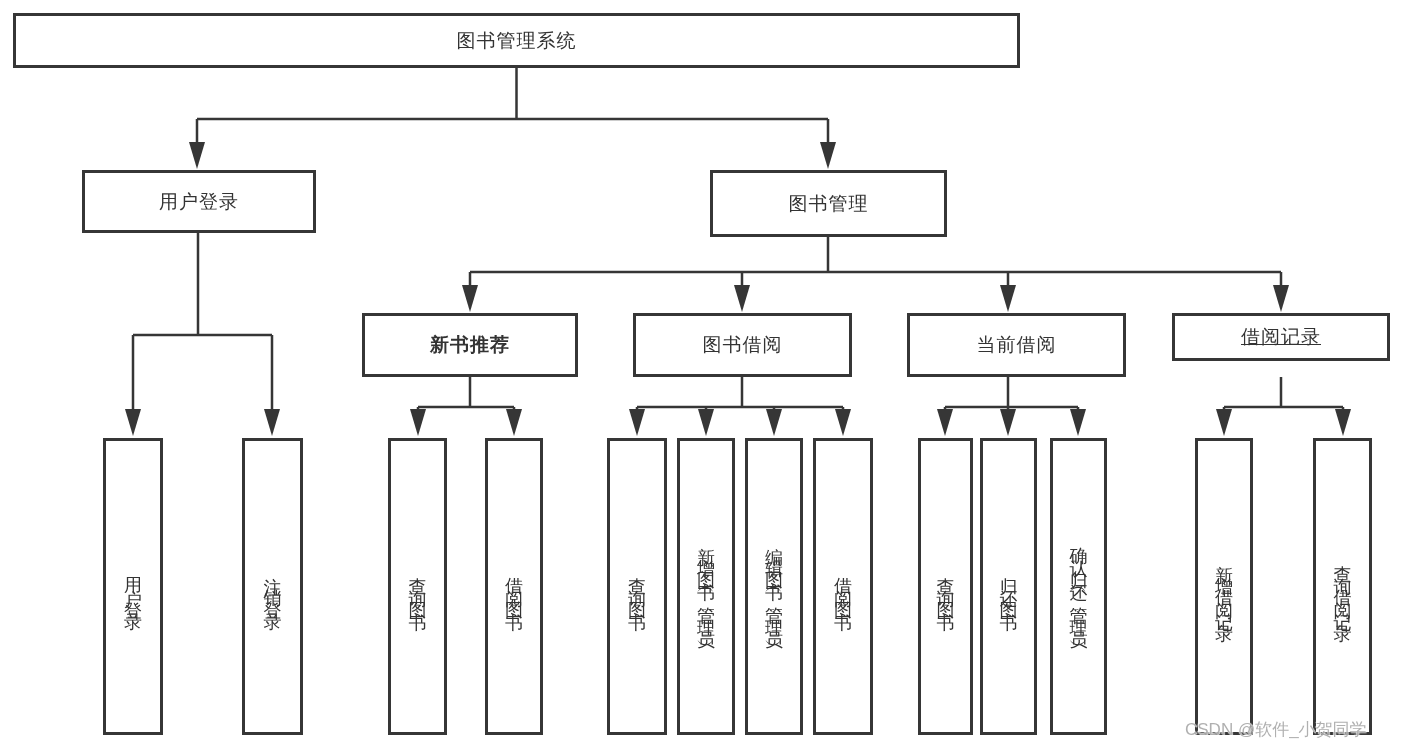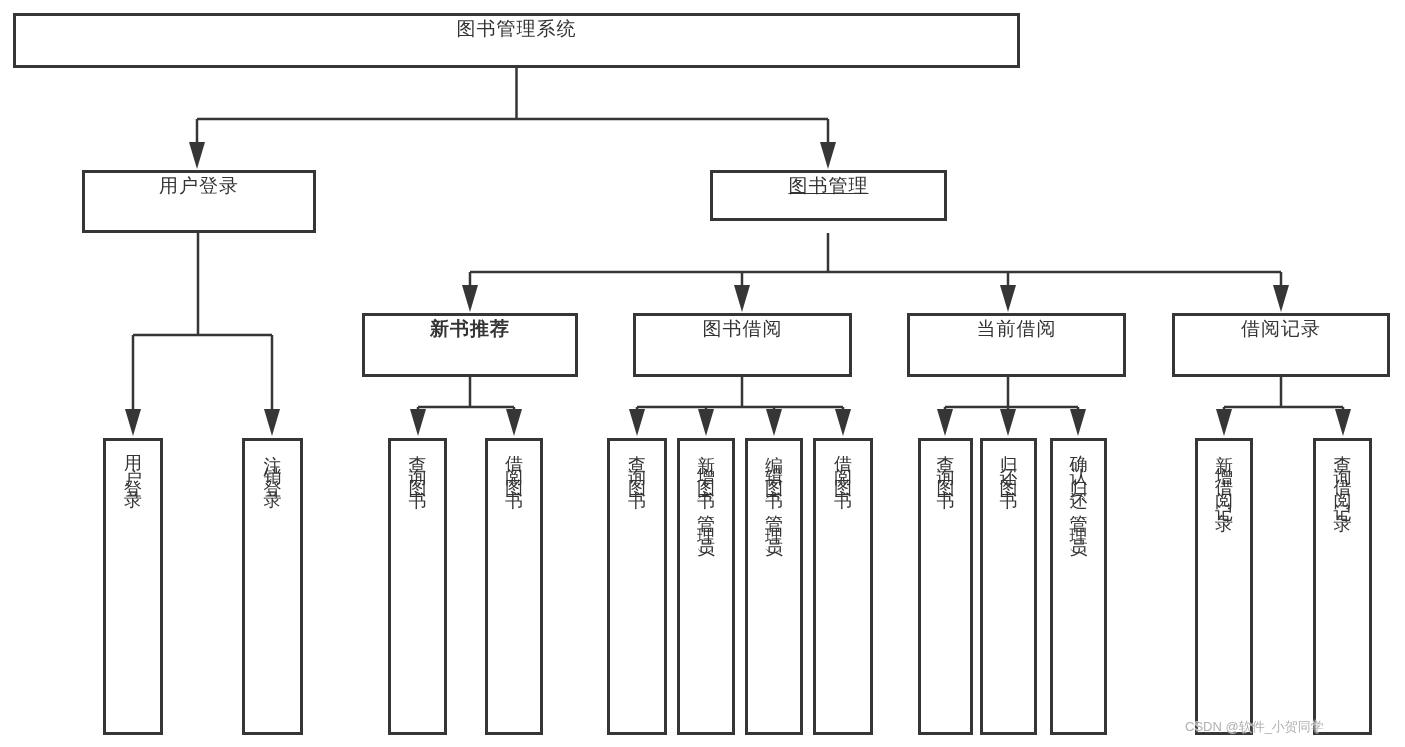--- a/index.html
+++ b/index.html
@@ -18,64 +18,64 @@
     position: absolute;
     left: 0; top: 0;
     width: 1405px; height: 747px;
   }
   .box {
     position: absolute;
     box-sizing: border-box;
     background: #ffffff;
     border: 3px solid #363636;
     display: flex;
-    align-items: flex-start;
+    align-items: center;
     justify-content: center;
     color: #333333;
   }
   .h-label {
     font-size: 19px;
     letter-spacing: 1px;
     white-space: nowrap;
   }
   .leaf .v-label {
     writing-mode: vertical-rl;
     text-orientation: mixed;
     font-size: 18px;
     letter-spacing: 12px;
     line-height: 1;
     white-space: nowrap;
   }
   
   .b-root      { left: 13px;   top: 13px;  width: 1007px; height: 55px; }
   .b-login     { left: 82px;   top: 170px; width: 234px;  height: 63px; }
-  .b-mgmt      { left: 710px;  top: 170px; width: 237px;  height: 51px; text-decoration: underline; }
+  .b-mgmt      { left: 710px;  top: 170px; width: 237px;  height: 67px; }
   .b-newbook   { left: 362px;  top: 313px; width: 216px;  height: 64px; font-weight: bold; }
   .b-borrow    { left: 633px;  top: 313px; width: 219px;  height: 64px; }
   .b-current   { left: 907px;  top: 313px; width: 219px;  height: 64px; }
-  .b-record    { left: 1172px; top: 313px; width: 218px;  height: 64px; }
+  .b-record    { left: 1172px; top: 313px; width: 218px;  height: 48px; text-decoration: underline; }
   .leaf        { top: 438px; height: 297px; }
   .lf-1  { left: 103px;  width: 60px; }
   .lf-2  { left: 242px;  width: 61px; }
   .lf-3  { left: 388px;  width: 59px; }
   .lf-4  { left: 485px;  width: 58px; }
   .lf-5  { left: 607px;  width: 60px; }
   .lf-6  { left: 677px;  width: 58px; }
   .lf-7  { left: 745px;  width: 58px; }
   .lf-8  { left: 813px;  width: 60px; }
   .lf-9  { left: 918px;  width: 55px; }
   .lf-10 { left: 980px;  width: 57px; }
   .lf-11 { left: 1050px; width: 57px; }
   .lf-12 { left: 1195px; width: 58px; }
   .lf-13 { left: 1313px; width: 59px; }
   #watermark {
     position: absolute;
     left: 1185px;
     top: 718px;
-    font-size: 13px;
+    font-size: 17px;
     color: #b0b0b0;
     white-space: nowrap;
     z-index: 5;
     text-shadow: 1px 1px 1px rgba(255,255,255,0.85), -1px -1px 1px rgba(255,255,255,0.85);
   }
 </style>
 </head>
 <body>
 
 <div id="canvas">

